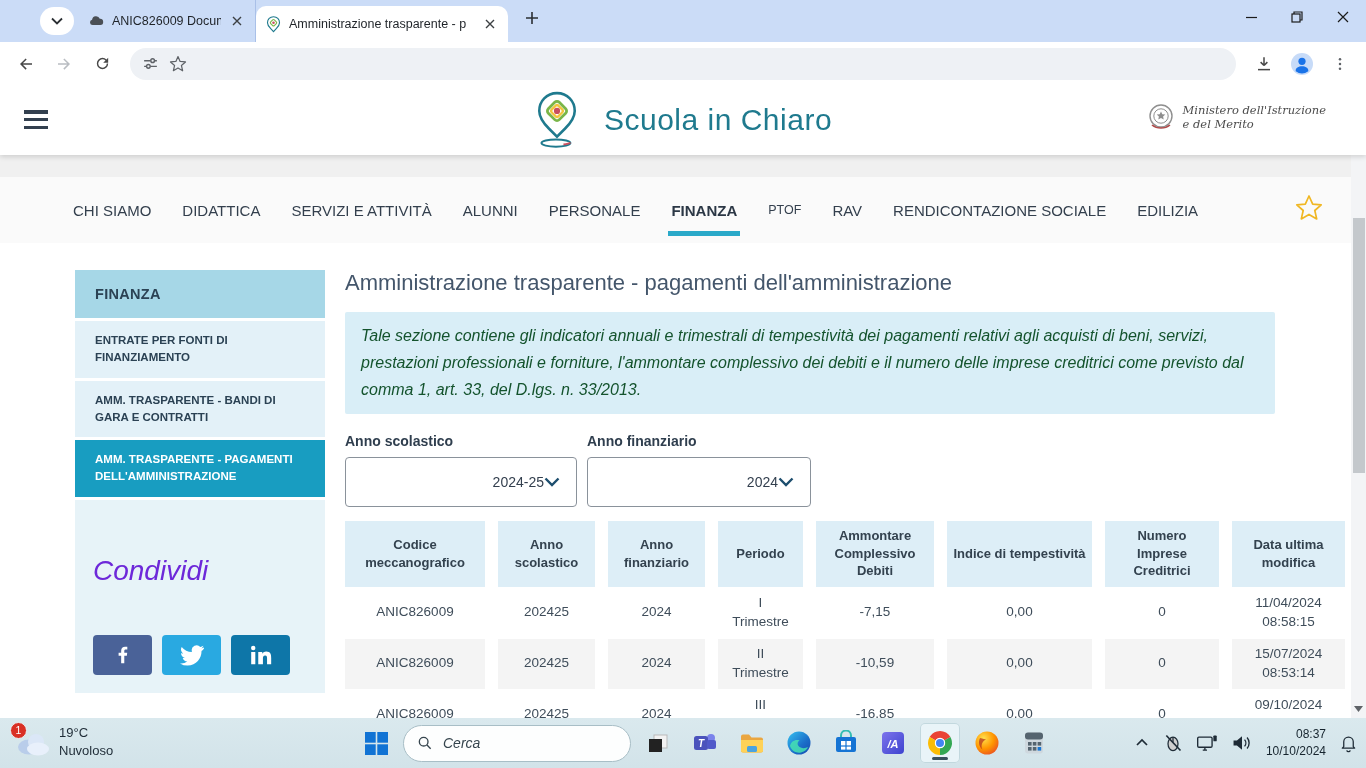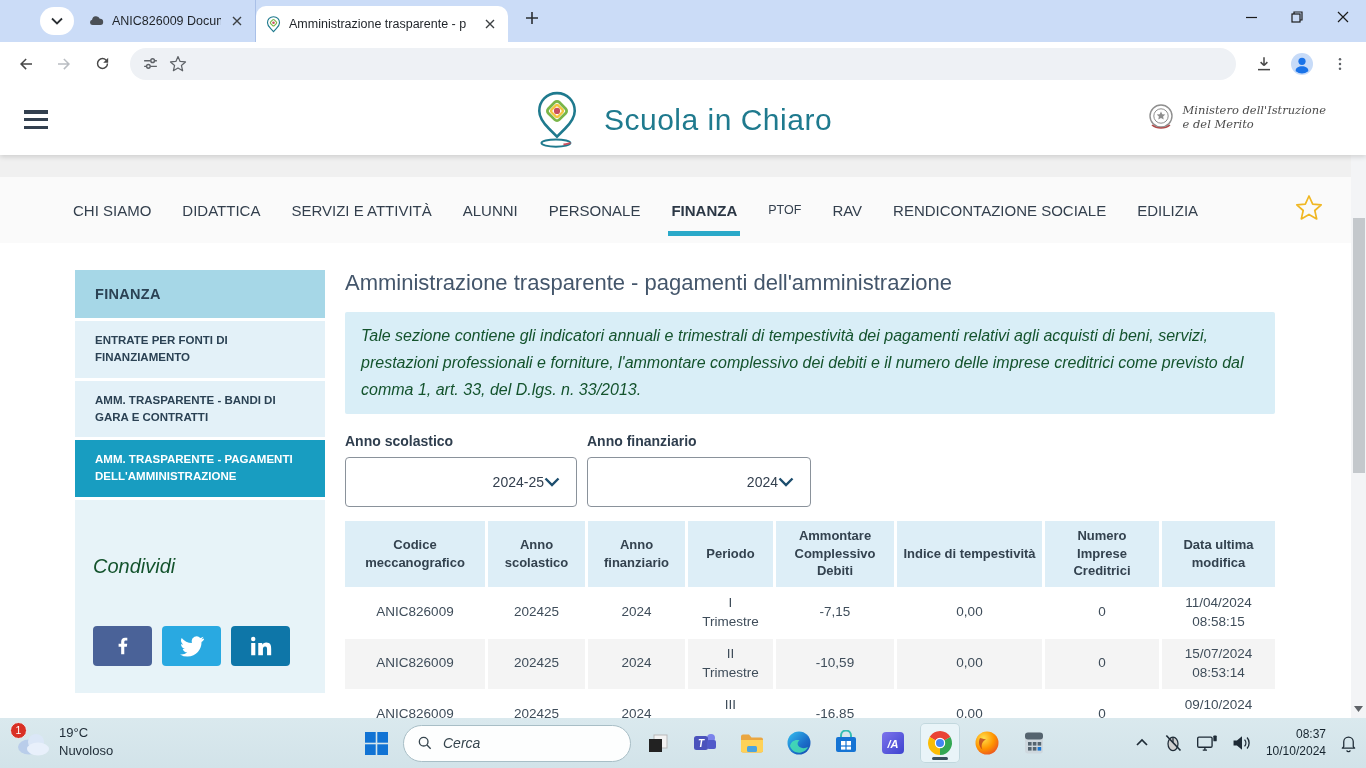--- a/index.html
+++ b/index.html
@@ -43,36 +43,36 @@
   .navstar { margin-left:auto; }
 
   .contentrow { display:flex; padding:27px 0 0 75px; }
 
   
   .sidebar { width:250px; flex:0 0 250px; margin-right:20px; }
   .sidetitle { background:#a6d7e7; color:#2b4254; font-size:14.5px; font-weight:700; letter-spacing:.3px; padding:16px 20px; }
   .sideitem { background:#e3f1f8; color:#2b4254; font-size:11.5px; font-weight:700; line-height:1.5; padding:11px 20px; margin-top:3px; }
   .sideitem.active { background:#189dc1; color:#fff; }
   .sharepanel { background:#e7f3f8; margin-top:3px; padding:55px 18px 26px; height:193px; }
-  .sharelabel { font-style:italic; font-size:20px; color:#14532d; }
+  .sharelabel { font-style:italic; font-size:28px; color:#6d28d9; }
   .socials { display:flex; gap:10px; margin-top:48px; }
   .social { width:59px; height:40px; border-radius:4px; display:flex; align-items:center; justify-content:center; }
   .fb { background:#4a6298; } .tw { background:#29a9e1; } .li { background:#0e76a8; }
 
   
   .main { width:930px; }
   .pagetitle { font-size:22px; font-weight:400; color:#44566b; margin-bottom:16px; }
   .infobox { background:#d9eef7; border-radius:2px; padding:10px 16px; font-style:italic; font-size:16px; color:#14532d; line-height:1.7; }
   .filters { display:flex; gap:10px; margin-top:19px; }
   .filter .flabel { font-size:14px; font-weight:700; color:#2f3e4e; margin-bottom:8px; }
   .selectbox { height:50px; border:1px solid #8a929b; border-radius:4px; background:#fff; display:flex; align-items:center; justify-content:flex-end; padding:0 16px; font-size:14px; color:#333f4e; }
   .sel1 { width:232px; } .sel2 { width:224px; }
 
   .tablewrap { margin-top:14px; }
-  .thead, .trow { display:grid; grid-template-columns:140px 97px 97px 85px 118px 145px 114px 113px; column-gap:3px; }
+  .thead, .trow { display:grid; grid-template-columns:140px 97px 97px 85px 118px 145px 114px 113px; column-gap:13px; }
   .th { background:#ddeef7; color:#33424f; font-weight:700; font-size:13px; height:66px; display:flex; align-items:center; justify-content:center; text-align:center; line-height:1.35; padding:0 6px; }
   .trow { margin-top:1px; }
   .td { height:50px; display:flex; align-items:center; justify-content:center; text-align:center; font-size:13.5px; color:#3f4d5a; line-height:1.35; white-space:pre-line; background:#fff; }
   .trow.alt .td { background:#f4f4f4; }
   .tfootbar { height:6px; background:#a9d9e8; margin-top:5px; }
 
   
   .scrollbar { position:absolute; top:0; right:0; width:15px; height:633px; background:#f3f4f6; }
   .sb-arrow { position:absolute; left:0; width:15px; height:15px; display:flex; align-items:center; justify-content:center; }
   .sb-up { top:2px; } .sb-down { bottom:2px; }

